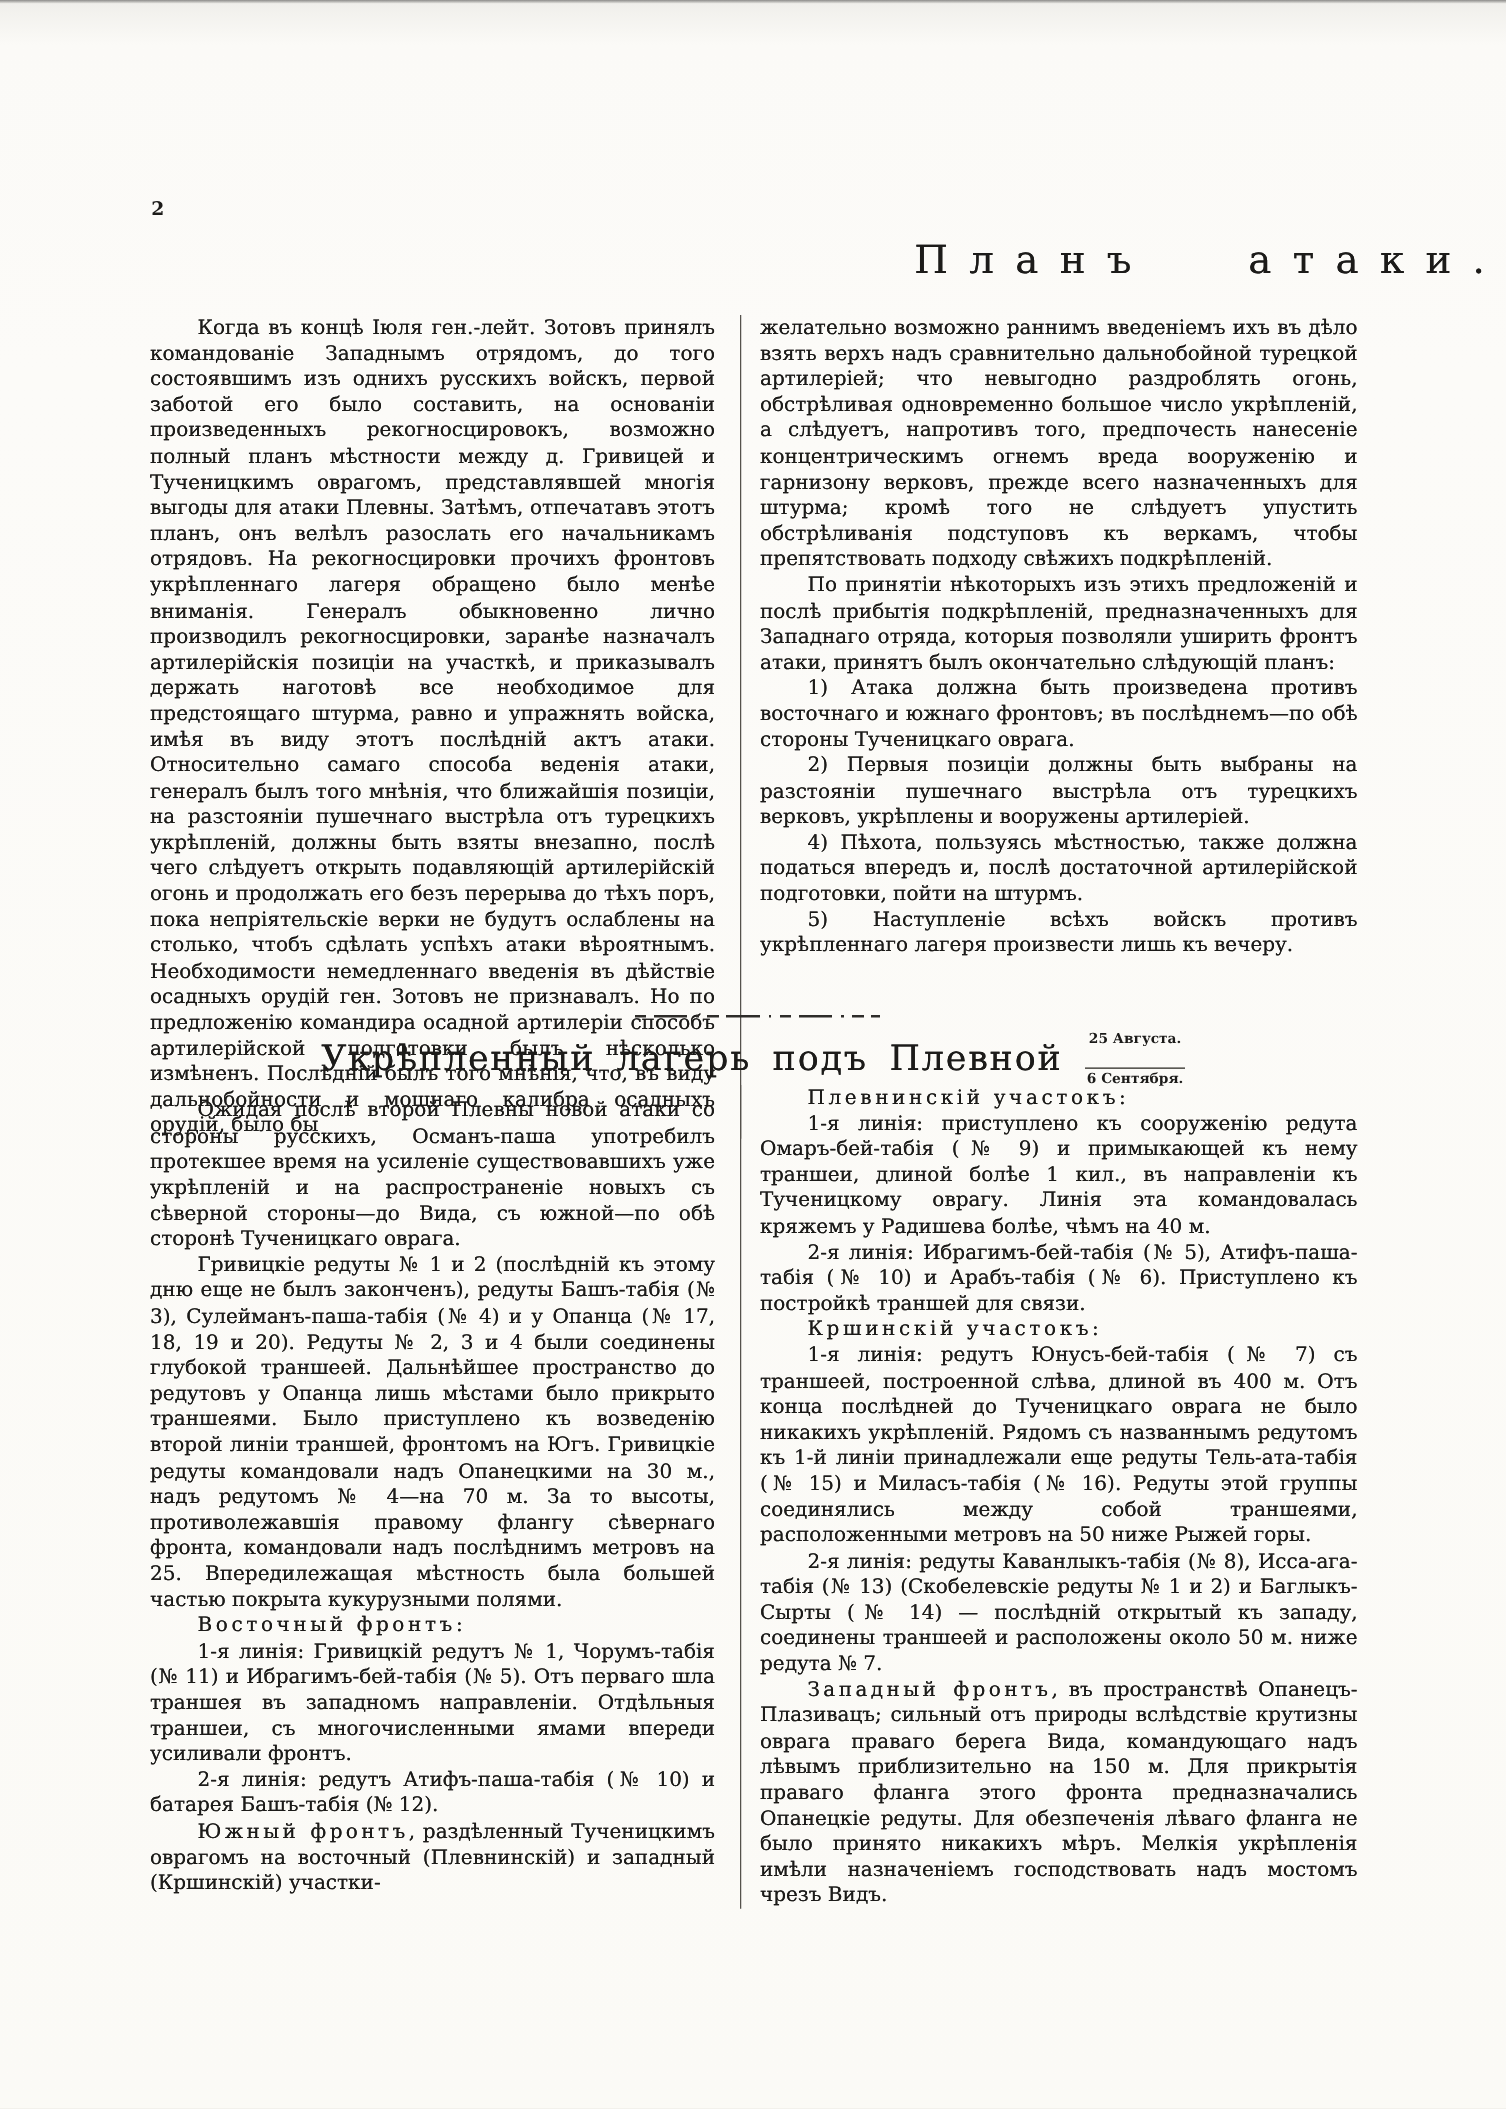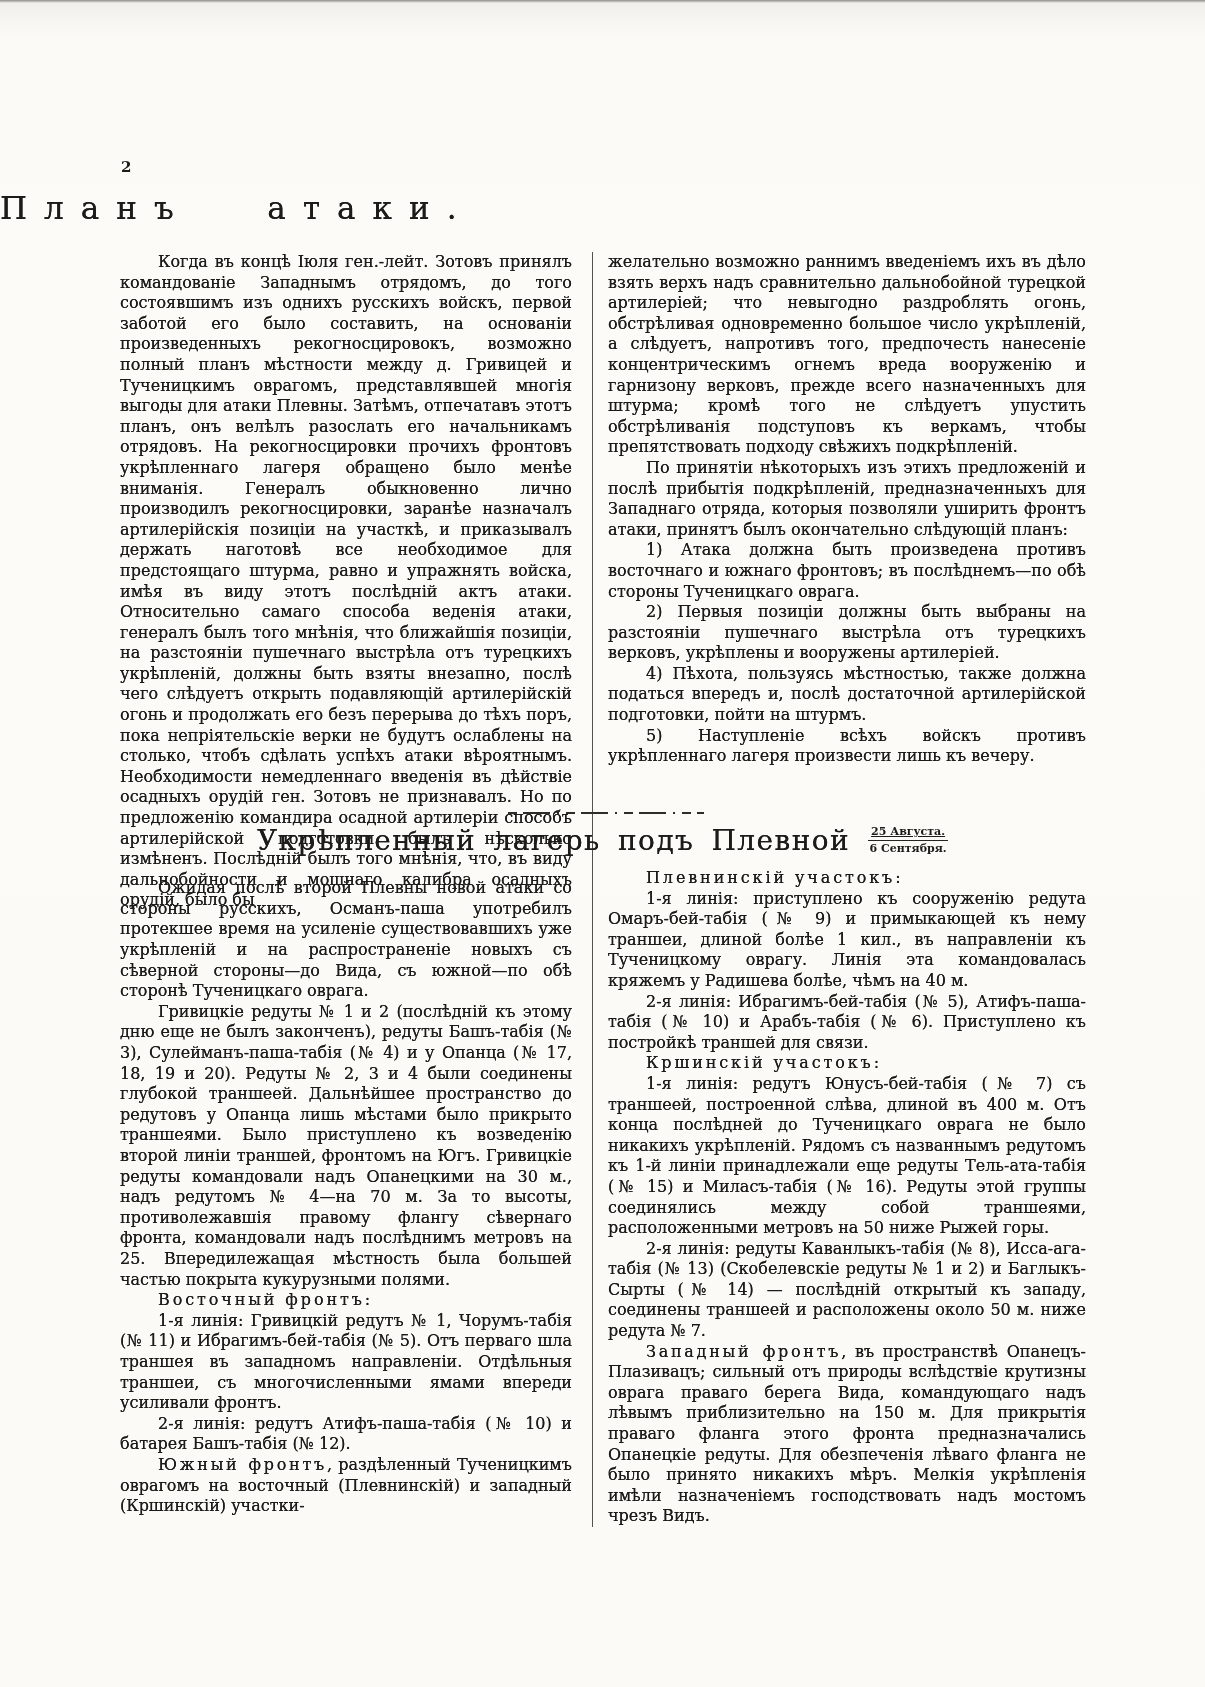--- a/index.html
+++ b/index.html
@@ -17,21 +17,21 @@
     position:absolute; top:0; left:0; right:0; height:3px;
     background:linear-gradient(180deg,rgba(20,20,20,.45),rgba(20,20,20,0));
     pointer-events:none;
   }
   .pagenum{
     position:absolute; top:158px; left:121px;
     font-size:15px; font-weight:bold; letter-spacing:1px;
   }
   .s1-title{
     position:absolute; top:190px; left:0; width:100%;
-    margin:0; text-align:left;
+    margin:0; text-align:right;
     font-size:31px; font-weight:normal;
     letter-spacing:0.55em; word-spacing:1.6em;
     text-shadow:0 0 .5px #222;
   }
   .cols{
     position:absolute; left:120px; width:966px;
     display:flex; align-items:stretch;
   }
   .s1-cols{top:252px;}
   .s2-cols{top:868px;align-items:center;}
@@ -60,21 +60,21 @@
   .s2-title{
     margin:0; font-size:28px; font-weight:normal;
     letter-spacing:0.05em; word-spacing:0.25em;
     text-shadow:0 0 .5px #222;
   }
   .frac{
     display:inline-block; text-align:center;
     font-size:11px; font-weight:bold; line-height:1.25;
     vertical-align:middle;
   }
-  .frac .ft{display:block; border-bottom:1.5px solid #26241f; padding:0 3px 1px;text-decoration:underline;}
+  .frac .ft{display:block; border-bottom:1.5px solid #26241f; padding:0 3px 16px;}
   .frac .fb{display:block; padding-top:1px;}
   .inline-frac{font-size:10.5px; margin:0 4px; position:relative; top:-2px;}
 </style>
 </head>
 <body>
 
 <div class="page">
 
   <div class="pagenum">2</div>
 

